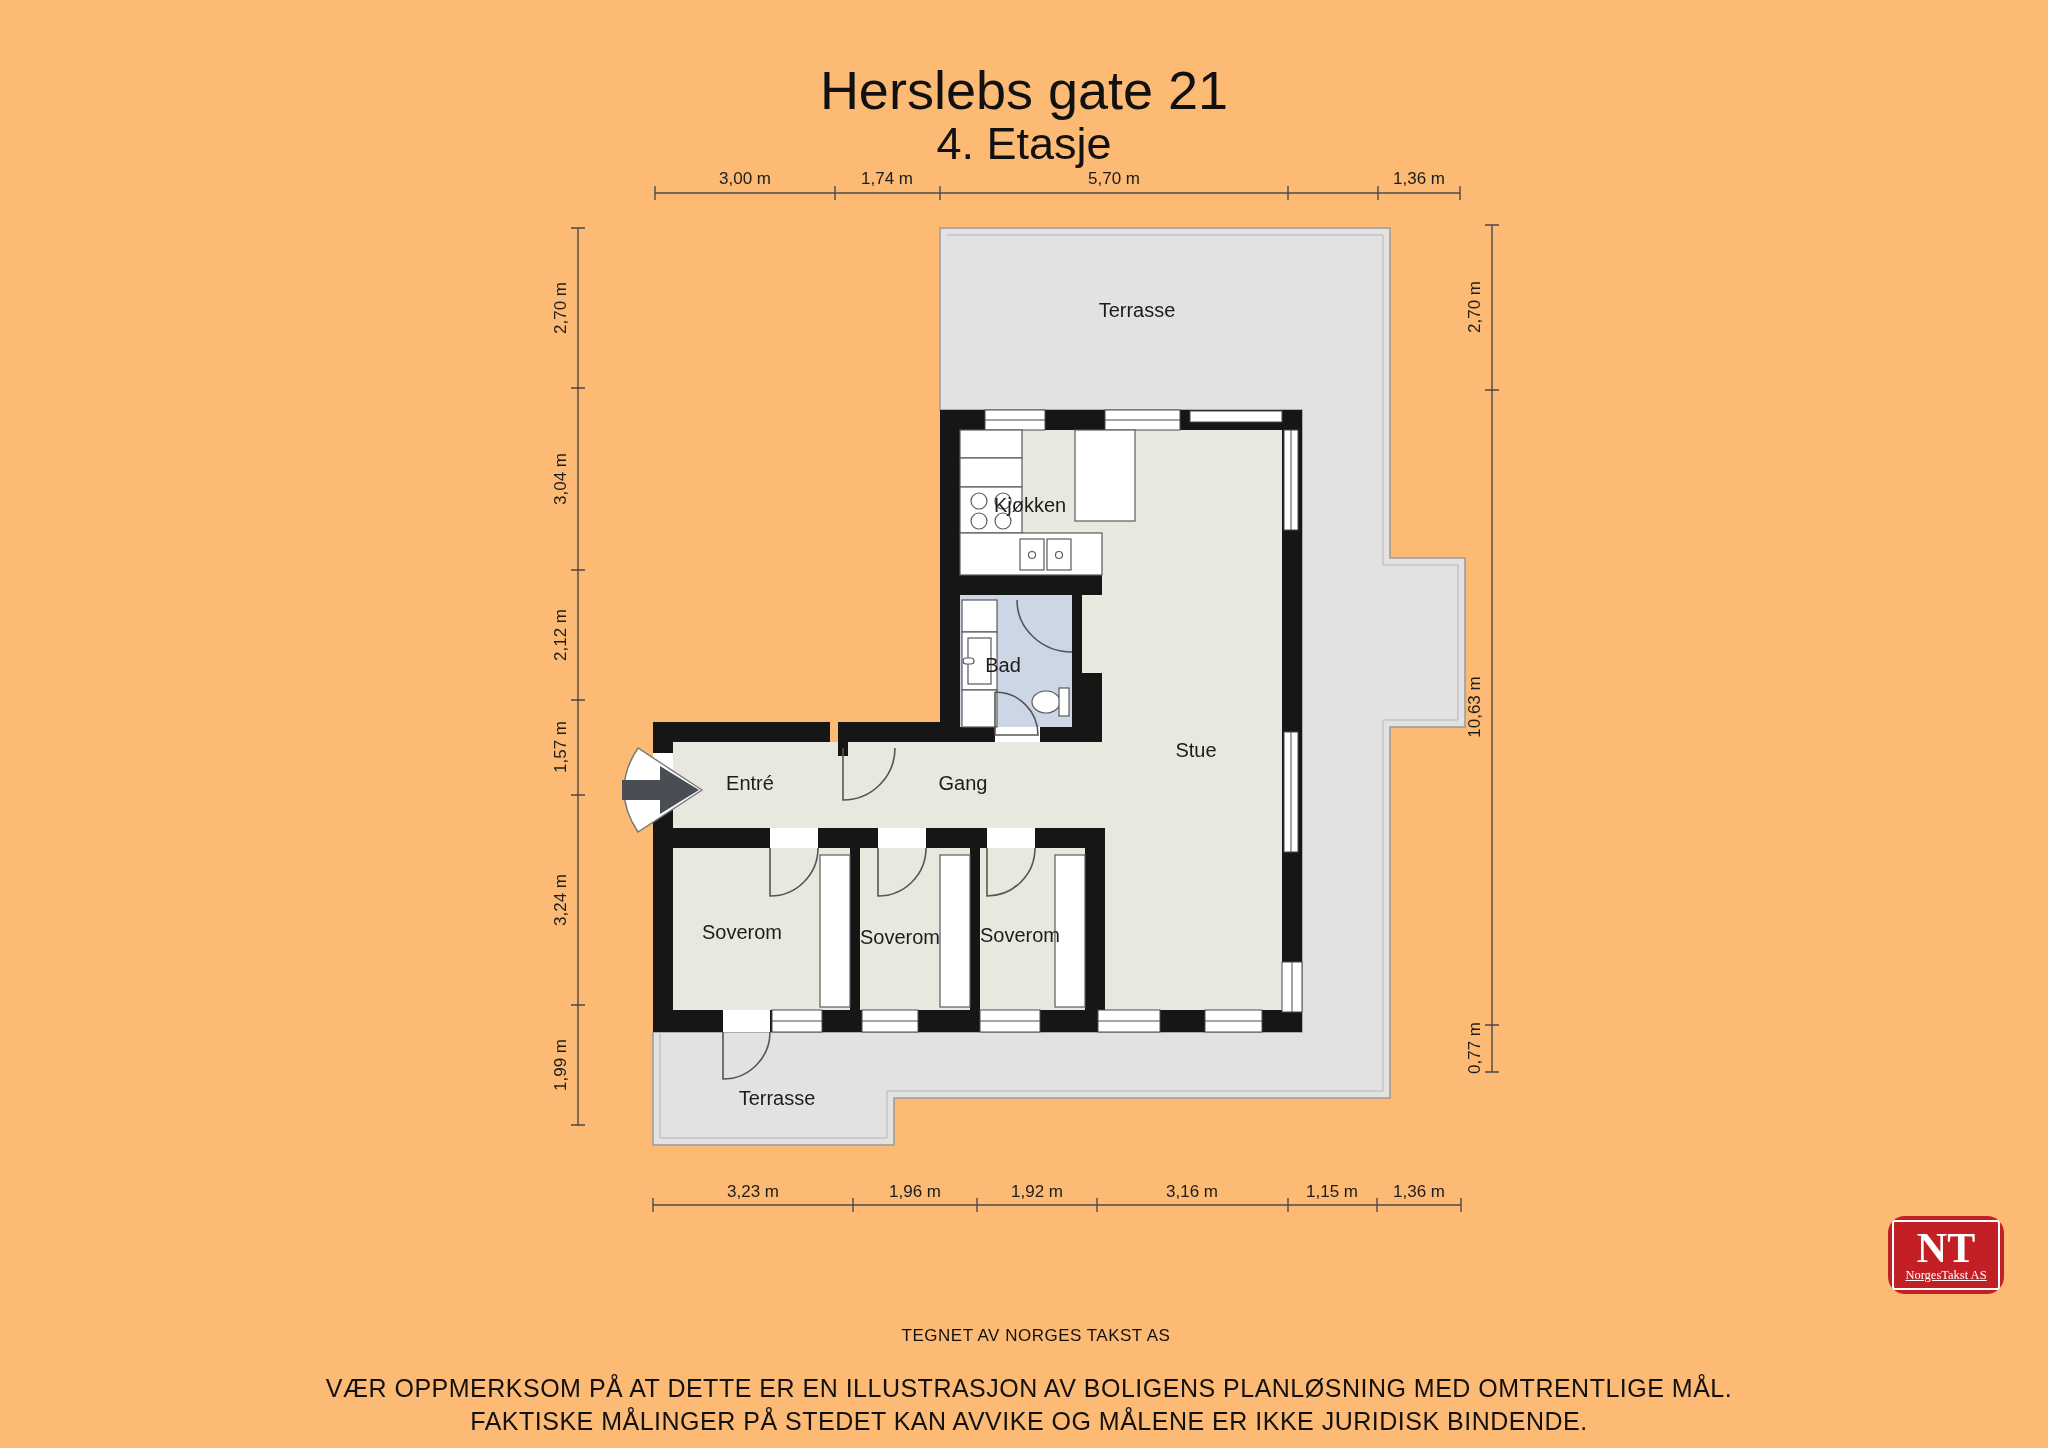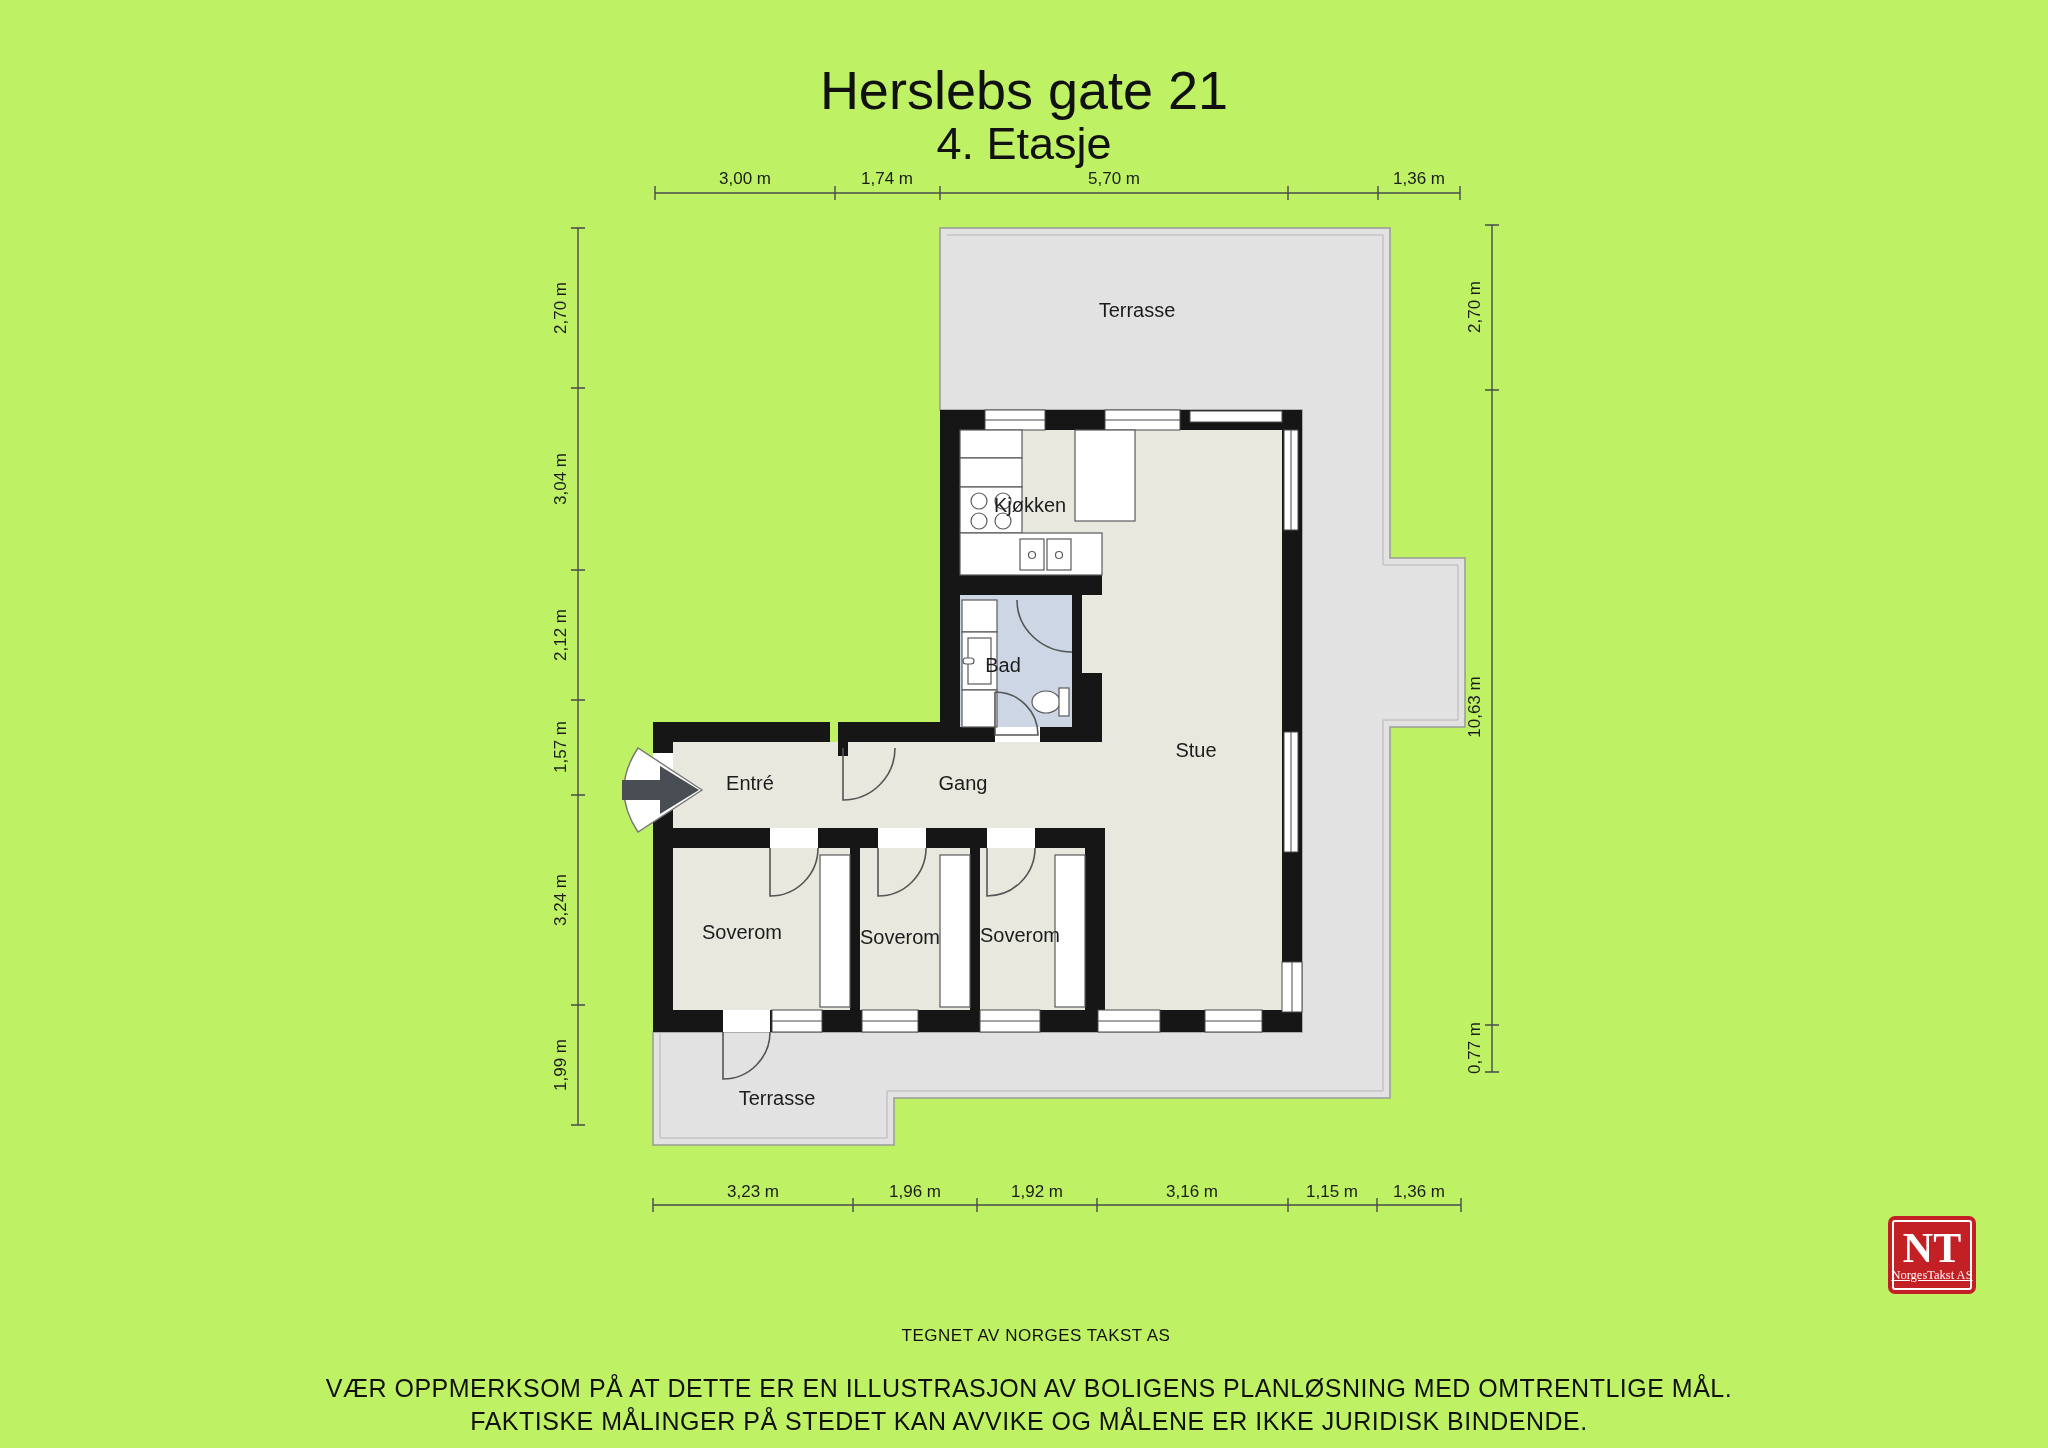--- a/index.html
+++ b/index.html
@@ -1,37 +1,37 @@
 <!DOCTYPE html>
 <html><head>
 <meta charset="utf-8">
 <style>
   html,body{margin:0;padding:0;background:#ffffff;}
-  .page{position:relative;width:2048px;height:1448px;background:#bef264;overflow:hidden;
+  .page{position:relative;width:2048px;height:1448px;background:#fdba74;overflow:hidden;
         font-family:"Liberation Sans", sans-serif;color:#111;}
   .header{position:absolute;top:62px;left:0;width:100%;text-align:center;}
   .title{font-size:54px;line-height:56px;font-weight:500;letter-spacing:0px;}
   .subtitle{font-size:45px;line-height:48px;font-weight:500;margin-top:2px;}
   svg{position:absolute;left:0;top:0;}
   .wall{fill:#161616;stroke:none;}
   .fixture{fill:#ffffff;stroke:#5a5a5a;stroke-width:1.2;}
   .fixture-thin{fill:none;stroke:#5a5a5a;stroke-width:1.2;}
   .window{fill:#ffffff;stroke:#4a4a4a;stroke-width:1;}
   .winline{stroke:#4a4a4a;stroke-width:1;}
   .opening{fill:#ffffff;stroke:none;}
   .arc{fill:none;stroke:#555;stroke-width:1.6;}
   .dim{stroke:#4a4a4a;stroke-width:1.4;}
   .dim-label{font-size:17px;fill:#1c1c1c;}
   .room-label{font-size:20px;fill:#1c1c1c;}
   text{text-anchor:middle;}
   .footer-credit{position:absolute;top:1326px;left:12px;width:100%;text-align:center;
                  font-size:17px;letter-spacing:0.5px;}
   .footer-disclaimer{position:absolute;top:1372px;left:5px;width:100%;text-align:center;
                  font-size:25px;line-height:33px;letter-spacing:0.5px;}
-  .logo{position:absolute;left:1888px;top:1216px;width:88px;height:78px;border-radius:7px;
+  .logo{position:absolute;left:1888px;top:1216px;width:116px;height:78px;border-radius:17px;
         padding:4px;box-sizing:border-box;background:#c32026;}
   .logo-frame{border:2px solid #ffffff;border-radius:3px;width:100%;height:100%;box-sizing:border-box;
         display:flex;flex-direction:column;align-items:center;justify-content:center;}
   .logo-nt{font-family:"Liberation Serif", serif;font-weight:bold;color:#fff;font-size:42px;line-height:40px;}
   .logo-name{font-family:"Liberation Serif", serif;color:#fff;font-size:12.5px;line-height:13px;margin-top:1px;white-space:nowrap;text-decoration:underline;}
 </style>
 </head>
 <body>
 
 <div class="page">

